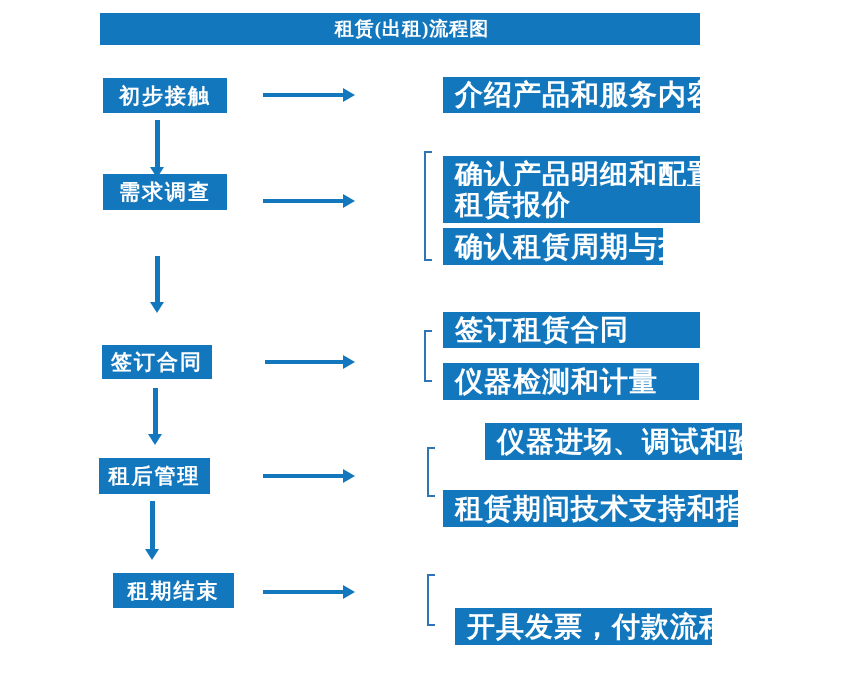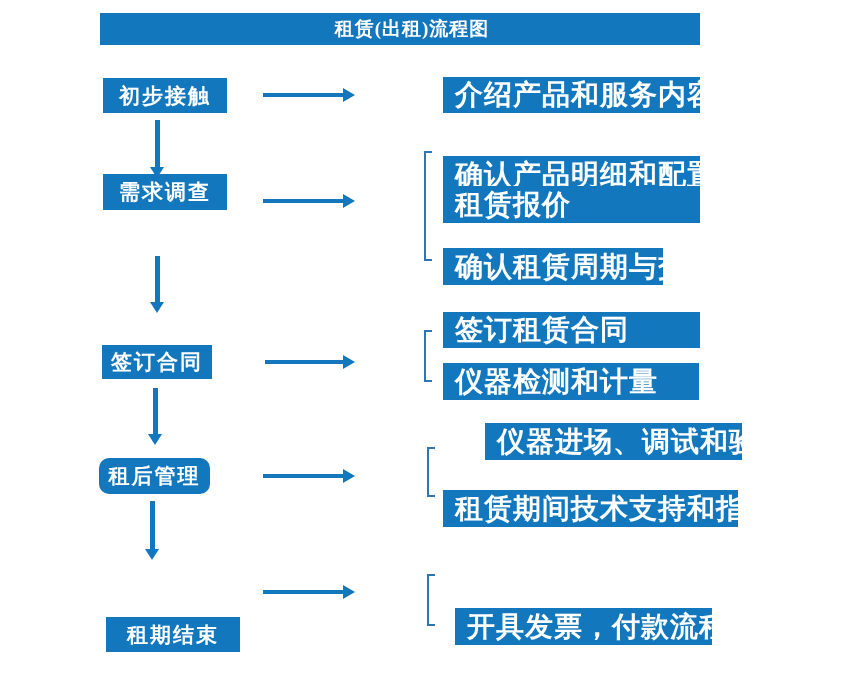--- a/index.html
+++ b/index.html
@@ -90,53 +90,53 @@
   </div>
 
   <div class="box left-box" style="left:103px;top:174px;width:124px;height:36px;">需求调查</div>
   <div class="h-arrow" style="left:263px;top:194px;width:92px;">
     <span class="shaft"></span>
     <span class="head"></span>
   </div>
   <div class="bracket" style="left:424px;top:151px;height:110px;"></div>
   <div class="box right-box" style="left:443px;top:133px;width:257px;height:37px;margin-top:23px;">确认产品明细和配置</div>
   <div class="box right-box" style="left:443px;top:186px;width:257px;height:37px;">租赁报价</div>
-  <div class="box right-box" style="left:443px;top:248px;width:220px;height:37px;">确认租赁周期与交货时间</div>
+  <div class="box right-box" style="left:443px;top:228px;width:220px;height:37px;">确认租赁周期与交货时间</div>
   <div class="v-arrow" style="left:150px;top:256px;height:57px;">
     <span class="shaft"></span>
     <span class="head"></span>
   </div>
 
   <div class="box left-box" style="left:102px;top:345px;width:110px;height:34px;text-align:center;">签订合同</div>
   <div class="h-arrow" style="left:265px;top:355px;width:90px;">
     <span class="shaft"></span>
     <span class="head"></span>
   </div>
   <div class="bracket" style="left:424px;top:330px;height:52px;"></div>
   <div class="box right-box" style="left:443px;top:312px;width:257px;height:36px;">签订租赁合同</div>
   <div class="box right-box" style="left:443px;top:363px;width:256px;height:37px;">仪器检测和计量</div>
   <div class="v-arrow" style="left:148px;top:388px;height:57px;">
     <span class="shaft"></span>
     <span class="head"></span>
   </div>
 
-  <div class="box left-box" style="left:99px;top:458px;width:111px;height:36px;border-radius:10px;">租后管理</div>
+  <div class="box left-box" style="left:99px;top:458px;width:111px;height:36px;">租后管理</div>
   <div class="h-arrow" style="left:263px;top:469px;width:92px;">
     <span class="shaft"></span>
     <span class="head"></span>
   </div>
   <div class="bracket" style="left:427px;top:447px;height:50px;"></div>
   <div class="box right-box" style="left:443px;top:423px;width:257px;height:37px;margin-left:42px;">仪器进场、调试和验收</div>
   <div class="box right-box" style="left:443px;top:490px;width:295px;height:37px;">租赁期间技术支持和指导</div>
   <div class="v-arrow" style="left:145px;top:501px;height:59px;">
     <span class="shaft"></span>
     <span class="head"></span>
   </div>
 
-  <div class="box left-box" style="left:106px;top:573px;width:134px;height:35px;margin-top:44px;">租期结束</div>
+  <div class="box left-box" style="left:113px;top:573px;width:121px;height:35px;">租期结束</div>
   <div class="h-arrow" style="left:263px;top:585px;width:92px;">
     <span class="shaft"></span>
     <span class="head"></span>
   </div>
   <div class="bracket" style="left:427px;top:574px;height:52px;"></div>
   <div class="box right-box" style="left:455px;top:608px;width:257px;height:37px;">开具发票，付款流程</div>
 
 </div>
 
 </body></html>

